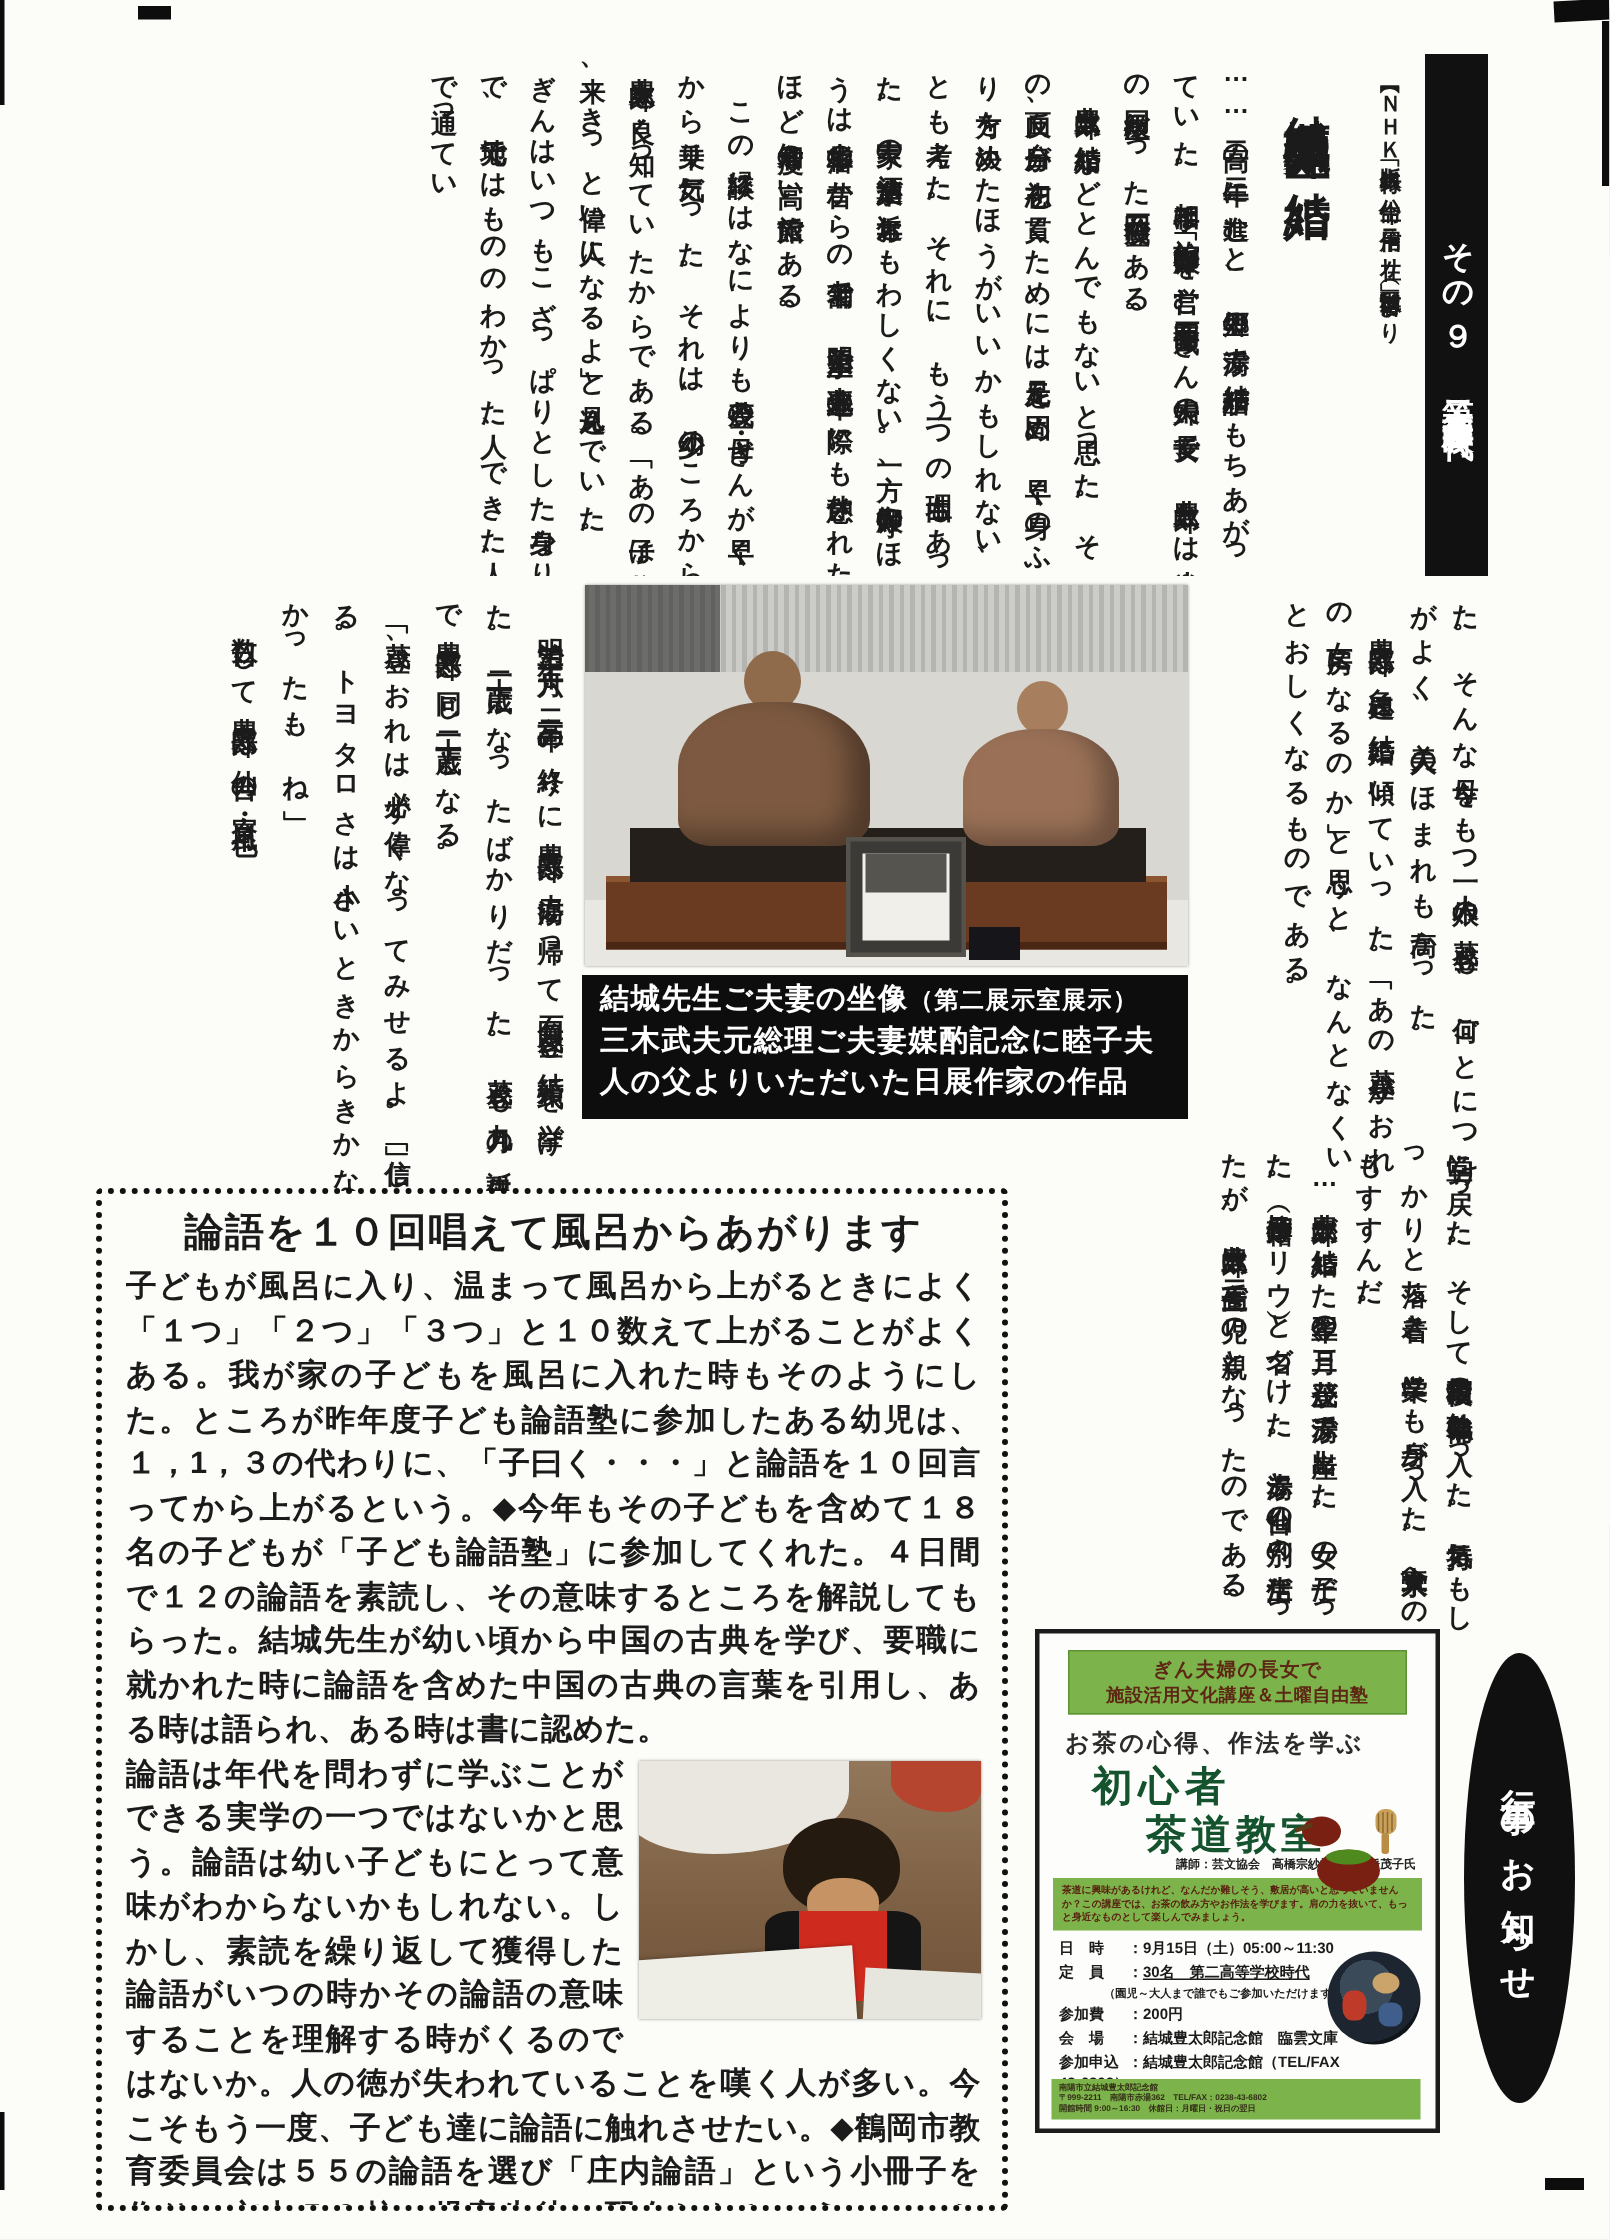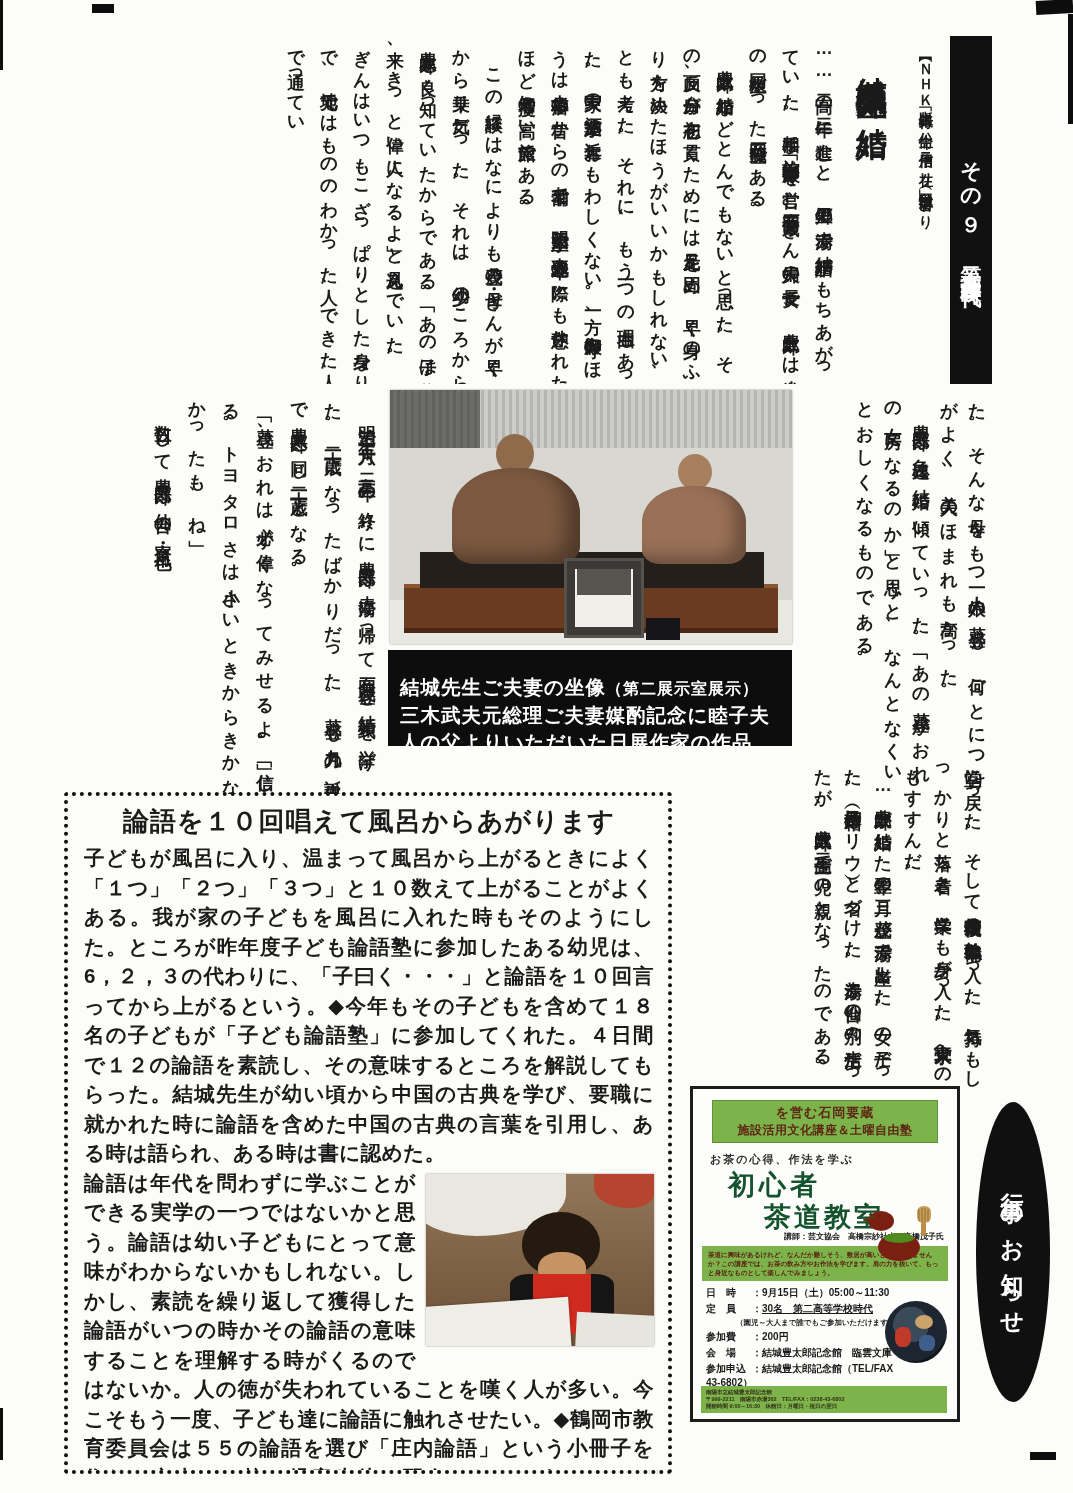--- a/index.html
+++ b/index.html
@@ -41,21 +41,21 @@
   .sp-male .head{left:106px;top:44px;width:38px;height:40px;background:#8f6b4c;}
   .sp-female .body{left:252px;top:96px;width:104px;height:78px;background:#9a7157;box-shadow:inset -12px -8px 16px rgba(0,0,0,.3);}
   .sp-female .head{left:288px;top:64px;width:34px;height:36px;background:#a87f5e;}
   .sp-frame{position:absolute;left:174px;top:168px;width:74px;height:74px;background:#3c3a36;
       border:3px solid #55524c;}
   .sp-frame-inner{position:absolute;left:8px;top:8px;right:8px;bottom:8px;background:#f0efe9;}
   .sp-frame-pic{position:absolute;left:10px;top:8px;right:10px;height:26px;background:#55544e;}
   .sp-label{position:absolute;left:256px;top:228px;width:34px;height:22px;background:#15151a;}
   
   .caption{position:absolute;left:388px;top:650px;width:404px;height:96px;background:#0d0d0d;
-      color:#fff;padding:24px 12px;box-sizing:border-box;font-weight:bold;
+      color:#fff;padding:3px 12px;box-sizing:border-box;font-weight:bold;
       font-size:19.5px;line-height:27px;letter-spacing:1px;}
   .caption .small{font-size:16px;font-weight:600;}
   
   .rongo{position:absolute;left:64px;top:792px;width:608px;height:682px;box-sizing:border-box;
       border:4px dotted #111;border-radius:4px;padding:6px 14px 6px 16px;overflow:hidden;}
   .rongo h2{margin:2px 0 4px;text-align:center;font-size:26px;letter-spacing:1px;}
   .rongo p{margin:0;font-size:20.5px;line-height:29.5px;font-weight:600;letter-spacing:.5px;
       text-align:justify;}
   .boy-photo{float:right;width:228px;height:172px;margin:6px 0 4px 10px;position:relative;
       background:linear-gradient(180deg,#93775a 0%,#7c5f43 60%,#6d5138 100%);overflow:hidden;
@@ -70,21 +70,21 @@
   .bp-book{position:absolute;left:-6px;top:128px;width:150px;height:50px;background:#efeee6;
       transform:rotate(-4deg);box-shadow:0 0 3px rgba(0,0,0,.35);}
   .bp-book2{position:absolute;left:150px;top:140px;width:90px;height:36px;background:#e7e6de;transform:rotate(3deg);}
   
   .flyer{position:absolute;left:690px;top:1086px;width:270px;height:336px;box-sizing:border-box;
       background:#fdfdfb;border:3px solid #1c1c1c;padding:7px 9px;overflow:hidden;}
   .fl-header{background:#7cb34a;border:1px solid #5c9334;margin:4px 10px 0;padding:3px 2px;
       text-align:center;color:#5d2715;font-weight:bold;}
   .fl-header .l1{font-size:13px;letter-spacing:1px;}
   .fl-header .l2{font-size:12px;letter-spacing:.5px;}
-  .fl-sub{margin:9px 0 0 8px;font-size:11px;font-weight:600;color:#2c2c2c;letter-spacing:2px;}
+  .fl-sub{margin:9px 0 0 8px;font-size:16px;font-weight:600;color:#2c2c2c;letter-spacing:2px;}
   .fl-title{position:relative;height:64px;font-family:"Liberation Serif","DejaVu Serif",serif;
       font-weight:bold;color:#14532d;}
   .fl-title .t1{position:absolute;left:26px;top:0;font-size:27px;letter-spacing:4px;}
   .fl-title .t2{position:absolute;left:62px;top:32px;font-size:27px;letter-spacing:3px;}
   .fl-tea{position:absolute;right:12px;top:116px;}
   .fl-lect{margin:0 4px 0 0;text-align:right;font-size:8px;font-weight:bold;color:#222;}
   .fl-pitch{background:#7cb34a;margin:4px 0 0;padding:4px 6px;font-size:6.5px;line-height:9px;
       color:#5a2010;font-weight:bold;}
   .fl-details{margin:5px 0 0 4px;font-size:10px;font-weight:bold;width:190px;}
   .fl-row{margin:2px 0;}
@@ -168,36 +168,36 @@
     <p>　数日して豊太郎は仙台の寮・風也</p>
   </div>
 
   <div class="lower-right v">
     <p>堂に戻った。そして高校最後の勉強準備に入った。気持ちもしっかりと落ち着き、学業にも身が入った。東京大学への準備もすすんだ。</p>
     <p>　…豊太郎が結婚した翌年の三月、茂登が赤湯で出産した。女の子だった。柳子（戸籍はリウ）と名づけた。赤湯と仙台の別々の生活だったが、豊太郎は二高生で一児の親となったのである。</p>
   </div>
 
   <div class="rongo">
     <h2>論語を１０回唱えて風呂からあがります</h2>
-    <p>子どもが風呂に入り、温まって風呂から上がるときによく「１つ」「２つ」「３つ」と１０数えて上がることがよくある。我が家の子どもを風呂に入れた時もそのようにした。ところが昨年度子ども論語塾に参加したある幼児は、6，２，３の代わりに、「子曰く・・・」と論語を１０回言ってから上がるという。◆今年もその子どもを含めて１８名の子どもが「子ども論語塾」に参加してくれた。４日間で１２の論語を素読し、その意味するところを解説してもらった。結城先生が幼い頃から中国の古典を学び、要職に就かれた時に論語を含めた中国の古典の言葉を引用し、ある時は語られ、ある時は書に認めた。</p>
+    <p>子どもが風呂に入り、温まって風呂から上がるときによく「１つ」「２つ」「３つ」と１０数えて上がることがよくある。我が家の子どもを風呂に入れた時もそのようにした。ところが昨年度子ども論語塾に参加したある幼児は、１，1，３の代わりに、「子曰く・・・」と論語を１０回言ってから上がるという。◆今年もその子どもを含めて１８名の子どもが「子ども論語塾」に参加してくれた。４日間で１２の論語を素読し、その意味するところを解説してもらった。結城先生が幼い頃から中国の古典を学び、要職に就かれた時に論語を含めた中国の古典の言葉を引用し、ある時は語られ、ある時は書に認めた。</p>
     <div class="boy-photo">
       <div class="bp-shirt"></div>
       <div class="bp-red2"></div>
       <div class="bp-hair"></div>
       <div class="bp-face"></div>
       <div class="bp-tank"></div>
       <div class="bp-book"></div>
       <div class="bp-book2"></div>
     </div>
     <p>論語は年代を問わずに学ぶことができる実学の一つではないかと思う。論語は幼い子どもにとって意味がわからないかもしれない。しかし、素読を繰り返して獲得した論語がいつの時かその論語の意味することを理解する時がくるのではないか。人の徳が失われていることを嘆く人が多い。今こそもう一度、子ども達に論語に触れさせたい。◆鶴岡市教育委員会は５５の論語を選び「庄内論語」という小冊子を作り、市内５０校の児童生徒に配布したという。いつか「臨雲論語」そんなものができればと夢をみている。</p>
   </div>
 
   <div class="flyer">
     <div class="fl-header">
-      <div class="l1">を営む石岡要蔵</div>
+      <div class="l1">ぎん夫婦の長女で</div>
       <div class="l2">施設活用文化講座＆土曜自由塾</div>
     </div>
     <div class="fl-sub">お茶の心得、作法を学ぶ</div>
     <div class="fl-title">
       <span class="t1">初心者</span>
       <span class="t2">茶道教室</span>
     </div>
     <svg class="fl-tea" width="84" height="58">
       <ellipse cx="20" cy="16" rx="13" ry="10" fill="#7a2012"></ellipse>
       <rect x="2" y="12" width="12" height="3" fill="#5c3a1a" transform="rotate(-18 8 13)"></rect>

